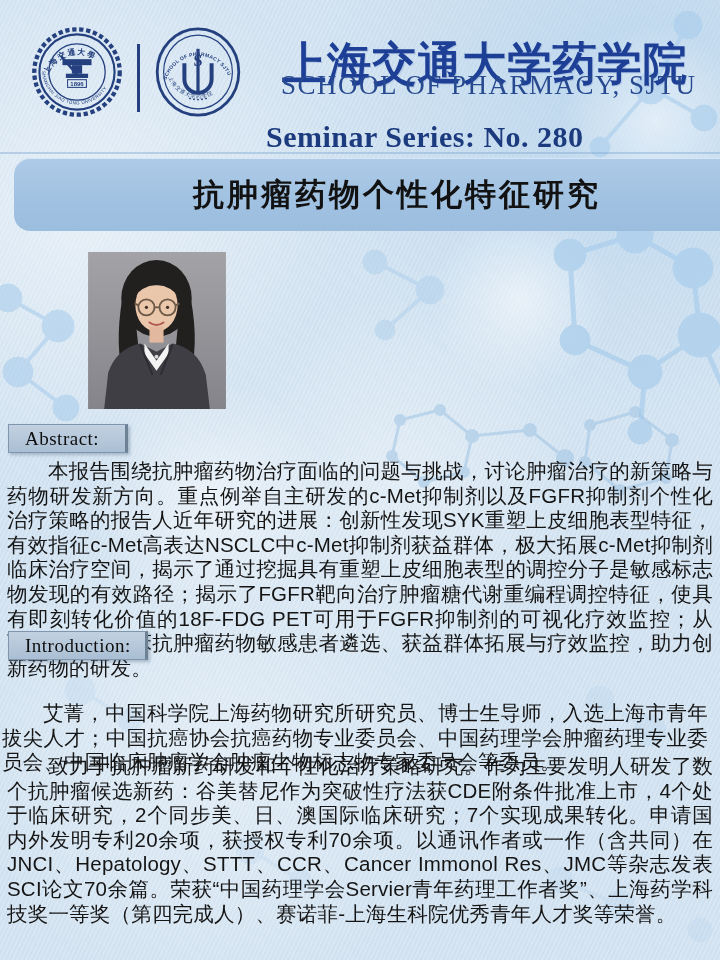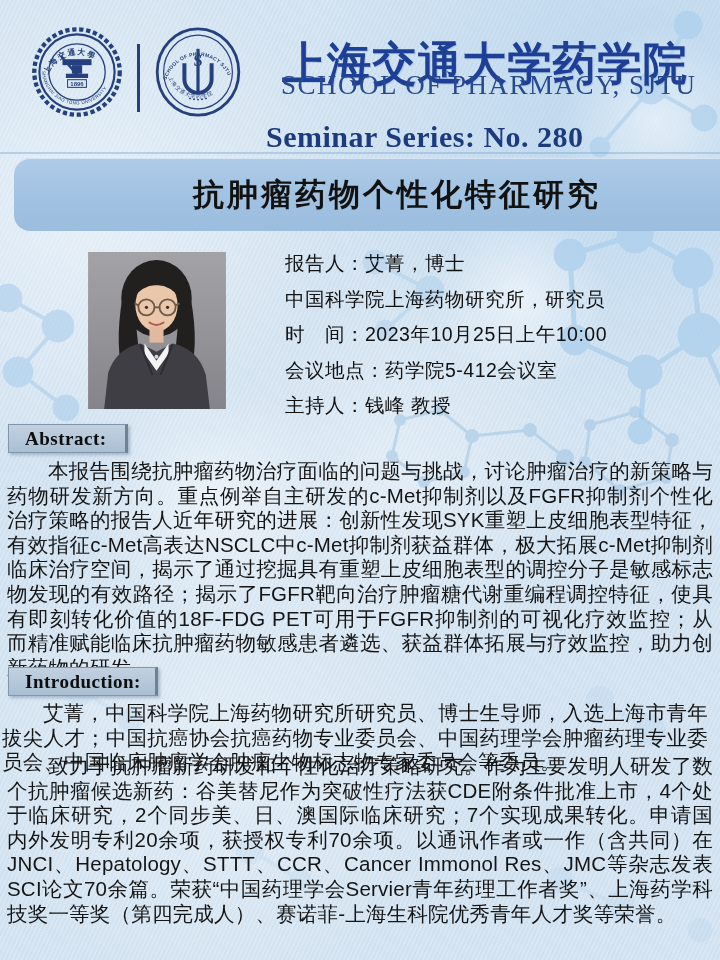--- a/index.html
+++ b/index.html
@@ -62,24 +62,24 @@
   }
 
   
   .section-bar{
     height:27px;display:flex;align-items:center;padding:0 14px 0 16px;
     background:linear-gradient(180deg,#c2d1e1,#aabfd4);
     border:1px solid #8096ad;border-right:3px solid #6e8296;
     box-shadow:2px 2px 3px rgba(70,95,120,.35);
   }
   .bar-abstract{left:8px;top:424px;min-width:86px;}
-  .bar-intro{left:8px;top:667px;min-width:100px;}
+  .bar-intro{left:8px;top:631px;min-width:100px;}
   .section-bar span{
     font-family:"Liberation Serif","DejaVu Serif",serif;
-    font-size:19px;font-weight:bold;color:#0e0e0e;letter-spacing:.5px;
+    font-size:19px;font-weight:normal;color:#0e0e0e;letter-spacing:.5px;
   }
 
   
   .para{
     width:706px;font-size:20.5px;line-height:24.6px;color:#151515;
     text-align:justify;text-indent:2em;letter-spacing:.2px;
   }
   .para-abstract{left:7px;top:459px;}
   .para-intro1{left:2px;top:701px;}
   .para-intro2{left:7px;top:754px;}
@@ -275,27 +275,20 @@
     <path d="M61,70 Q68,75 75,70" fill="none" stroke="#b05a50" stroke-width="2" stroke-linecap="round"></path>
 
     <rect x="61" y="74" width="14" height="16" fill="#e2b99e"></rect>
     <path d="M16,156 L20,120 Q28,96 52,91 L68,99 L84,91 Q109,96 117,122 L121,156 Z" fill="#3f3e45"></path>
     <path d="M56,91 L68,108 L80,91 L80,101 L68,118 L56,101 Z" fill="#f4f4f4"></path>
     <line x1="52" y1="92" x2="64" y2="122" stroke="#2e2d33" stroke-width="2"></line>
     <line x1="84" y1="92" x2="72" y2="122" stroke="#2e2d33" stroke-width="2"></line>
     <circle cx="68" cy="104" r="2" fill="#d8d8da"></circle>
   </svg>
 
-  <div class="layer info">
-    <div class="info-line">报告人：艾菁，博士</div>
-    <div class="info-line">中国科学院上海药物研究所，研究员</div>
-    <div class="info-line">时　间：2023年10月25日上午10:00</div>
-    <div class="info-line">会议地点：药学院5-412会议室</div>
-    <div class="info-line">主持人：钱峰 教授</div>
-  </div>
 
   <div class="layer section-bar bar-abstract">
     <span>Abstract:</span>
   </div>
   <div class="layer para para-abstract">本报告围绕抗肿瘤药物治疗面临的问题与挑战，讨论肿瘤治疗的新策略与药物研发新方向。重点例举自主研发的c-Met抑制剂以及FGFR抑制剂个性化治疗策略的报告人近年研究的进展：创新性发现SYK重塑上皮细胞表型特征，有效指征c-Met高表达NSCLC中c-Met抑制剂获益群体，极大拓展c-Met抑制剂临床治疗空间，揭示了通过挖掘具有重塑上皮细胞表型的调控分子是敏感标志物发现的有效路径；揭示了FGFR靶向治疗肿瘤糖代谢重编程调控特征，使具有即刻转化价值的18F-FDG PET可用于FGFR抑制剂的可视化疗效监控；从而精准赋能临床抗肿瘤药物敏感患者遴选、获益群体拓展与疗效监控，助力创新药物的研发。</div>
 
   <div class="layer section-bar bar-intro">
     <span>Introduction:</span>
   </div>
   <div class="layer para para-intro1">艾菁，中国科学院上海药物研究所研究员、博士生导师，入选上海市青年拔尖人才；中国抗癌协会抗癌药物专业委员会、中国药理学会肿瘤药理专业委员会、中国临床肿瘤学会肿瘤生物标志物专家委员会等委员。</div>

